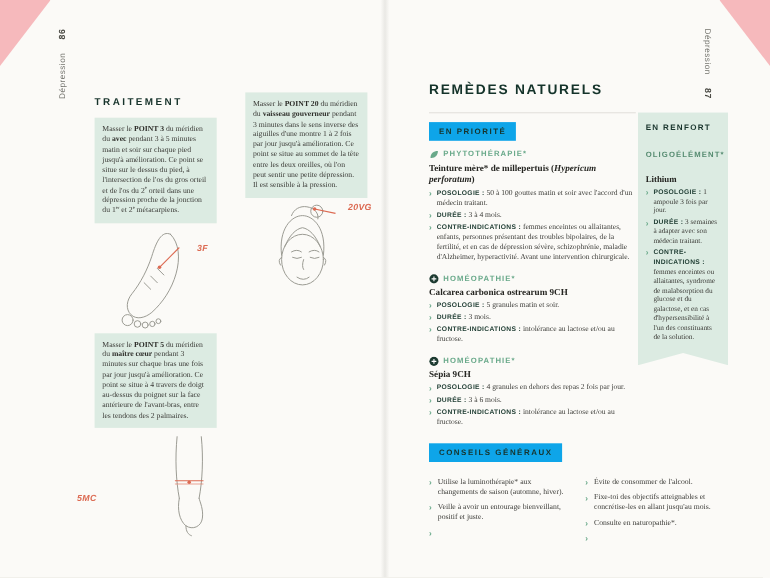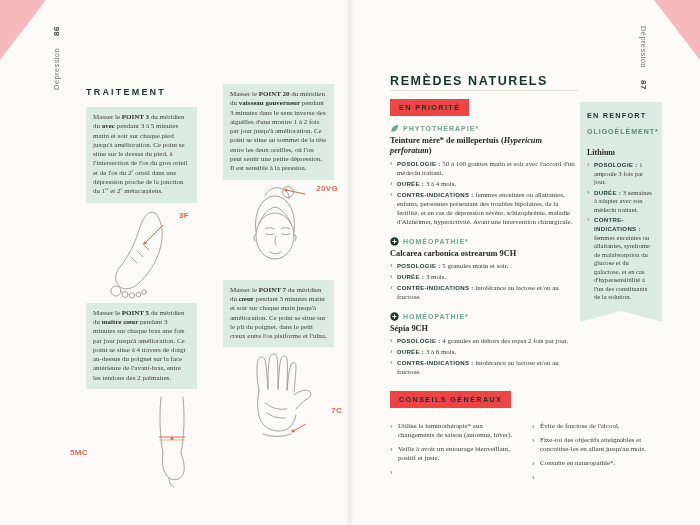--- a/index.html
+++ b/index.html
@@ -25,48 +25,48 @@
   .page-left{position:absolute;left:86px;top:84px;width:248px;display:flex;gap:26px;}
   .col{width:117px;}
   .traitement{margin:3px 0 10px;font-family:"Liberation Sans",sans-serif;font-size:9px;
               font-weight:bold;letter-spacing:2.2px;color:#17332b;}
   .mint{background:#dcebe2;padding:6px 7px;font-size:7px;line-height:1.33;}
   .mint b{color:#2d2d29;}
   sup{font-size:60%;line-height:0;}
   .illus{position:relative;margin:2px 0;display:flex;align-items:center;justify-content:center;}
   .il-foot{height:96px;} .il-head{height:96px;} .il-arm{height:100px;justify-content:flex-end;} .il-palm{height:92px;}
   .ptlabel{position:absolute;font-family:"Liberation Sans",sans-serif;font-weight:bold;
-           font-size:8px;color:#dc6a52;letter-spacing:.3px;}
-  .lb-3f{top:6px;right:8px;} .lb-20vg{top:2px;right:-4px;}
+           font-size:8px;color:#dc6a52;letter-spacing:.3px;font-style:italic;}
+  .lb-3f{top:16px;right:8px;} .lb-20vg{top:2px;right:-4px;}
   .lb-5mc{left:-16px;bottom:34px;} .lb-7c{right:-8px;bottom:26px;}
   
   .page-right{position:absolute;left:390px;top:74px;width:272px;}
   .remedes{margin:0 0 4px;font-family:"Liberation Sans",sans-serif;font-size:12.5px;
            font-weight:bold;letter-spacing:1.6px;color:#14332a;width:188px;
-           padding-bottom:2px;border-bottom:1px solid #e3e2dc;}
+           padding-bottom:14px;border-bottom:1px solid #e3e2dc;}
   .main-col{width:186px;}
-  .banner{display:inline-block;background:#ef4444;color:#17332b;
+  .banner{display:inline-block;background:#0ea5e9;color:#17332b;
           font-family:"Liberation Sans",sans-serif;font-weight:bold;font-size:7.2px;
           letter-spacing:1.4px;padding:4px 9px;margin:4px 0 8px;}
   .remedy{margin-bottom:10px;}
   .cat-row{display:flex;align-items:center;gap:4px;margin-bottom:3px;}
   .cat{font-family:"Liberation Sans",sans-serif;font-weight:bold;font-size:7px;
        letter-spacing:1px;color:#69a98a;}
   .rtitle{font-size:8.3px;font-weight:bold;color:#262622;line-height:1.25;margin-bottom:3px;}
   .detail{position:relative;padding-left:7px;font-size:6.9px;line-height:1.3;margin-bottom:2px;}
   .marker{position:absolute;left:0;top:-1px;color:#69a98a;font-weight:bold;font-size:7.5px;
           font-family:"Liberation Sans",sans-serif;}
   .dlabel{font-family:"Liberation Sans",sans-serif;font-weight:bold;font-size:6.1px;
           letter-spacing:.3px;color:#1c3a30;}
   
   .renfort{position:absolute;right:0;top:28px;width:82px;box-sizing:border-box;
            background:#dcebe2;padding:9px 7px 18px;
            clip-path:polygon(0 0,100% 0,100% 100%,50% calc(100% - 11px),0 100%);}
   .renfort-head{font-family:"Liberation Sans",sans-serif;font-weight:bold;font-size:7.3px;
-                letter-spacing:1.2px;color:#17332b;margin-bottom:8px;}
+                letter-spacing:1.2px;color:#17332b;margin-bottom:18px;}
   .renfort .cat{color:#558b70;}
   .renfort .rtitle{font-size:8px;margin-top:13px;}
   .renfort .detail{font-size:6.6px;}
   
   .conseils{margin-top:10px;width:272px;}
   .ccols{display:flex;gap:12px;margin-top:6px;}
   .ccol{width:130px;}
   .conseil{position:relative;padding-left:8px;font-size:7px;line-height:1.3;margin-bottom:5px;}
   .conseil .marker{top:0;}
   svg{display:block;}
@@ -151,41 +151,21 @@
             <path d="M17,50 q-4,2 -1,7 M55,50 q4,2 1,7"></path>
           </g>
           <g stroke="#dc6a52" stroke-width="1">
             <line x1="66" y1="10" x2="47" y2="6"></line>
             <circle cx="47" cy="6" r="1.6" fill="#dc6a52" stroke="none"></circle>
           </g>
         </svg>
         <span class="ptlabel lb-20vg">20VG</span>
       </div>
 
-      <div class="mint">Masser le <b>POINT 7</b> du méridien du <b>cœur</b> pendant 3 minutes matin et soir sur chaque main jusqu'à amélioration. Ce point se situe sur le pli du poignet, dans le petit creux entre l'os pisiforme et l'ulna.</div>
-
-      <div class="illus il-palm">
-        <svg width="72" height="88" viewBox="0 0 72 88">
-          <g fill="none" stroke="#9a9a92" stroke-width="0.9" stroke-linecap="round">
-            <path d="M16,40 C14,28 13,16 15,9 C16,5 21,5 22,9 C24,17 24,28 25,38"></path>
-            <path d="M25,38 C25,26 25,13 27,6 C28,2 33,2 34,6 C35,14 35,26 35,38"></path>
-            <path d="M35,38 C36,26 36,14 38,8 C39,4 44,4 44,8 C45,15 44,27 44,39"></path>
-            <path d="M44,39 C45,29 46,19 48,14 C49,10.5 53,11 53,15 C53,21 52,31 51,41"></path>
-            <path d="M51,44 C56,40 62,38 66,40 C69,42 68,46 64,48 C59,51 55,55 53,58"></path>
-            <path d="M16,40 C14,50 14,60 17,68 C20,76 28,80 36,80 C45,80 51,74 53,64"></path>
-            <path d="M20,83 q14,5 28,0"></path>
-            <path d="M22,52 q10,8 22,6 M24,62 q8,6 18,5"></path>
-          </g>
-          <g stroke="#dc6a52" stroke-width="1">
-            <line x1="50" y1="80" x2="63" y2="73"></line>
-            <circle cx="50" cy="80" r="1.6" fill="#dc6a52" stroke="none"></circle>
-          </g>
-        </svg>
-        <span class="ptlabel lb-7c">7C</span>
-      </div>
+
     </div>
   </div>
 
   <div class="page-right">
     <h1 class="remedes">REMÈDES NATURELS</h1>
 
     <div class="main-col">
       <div class="banner">EN PRIORITÉ</div>
 
       
@@ -304,21 +284,21 @@
             <span class="marker">›</span>
             <span>Veille à avoir un entourage bienveillant, positif et juste.</span>
           </div>
           <div class="conseil">
             <span class="marker">›</span>
           </div>
         </div>
         <div class="ccol">
           <div class="conseil">
             <span class="marker">›</span>
-            <span>Évite de fructose de l'alcool.</span>
+            <span>Évite de consommer de l'alcool.</span>
           </div>
           <div class="conseil">
             <span class="marker">›</span>
             <span>Fixe-toi des objectifs atteignables et concrétise-les en allant jusqu'au mois.</span>
           </div>
           <div class="conseil">
             <span class="marker">›</span>
             <span>Consulte en naturopathie*.</span>
           </div>
           <div class="conseil">

